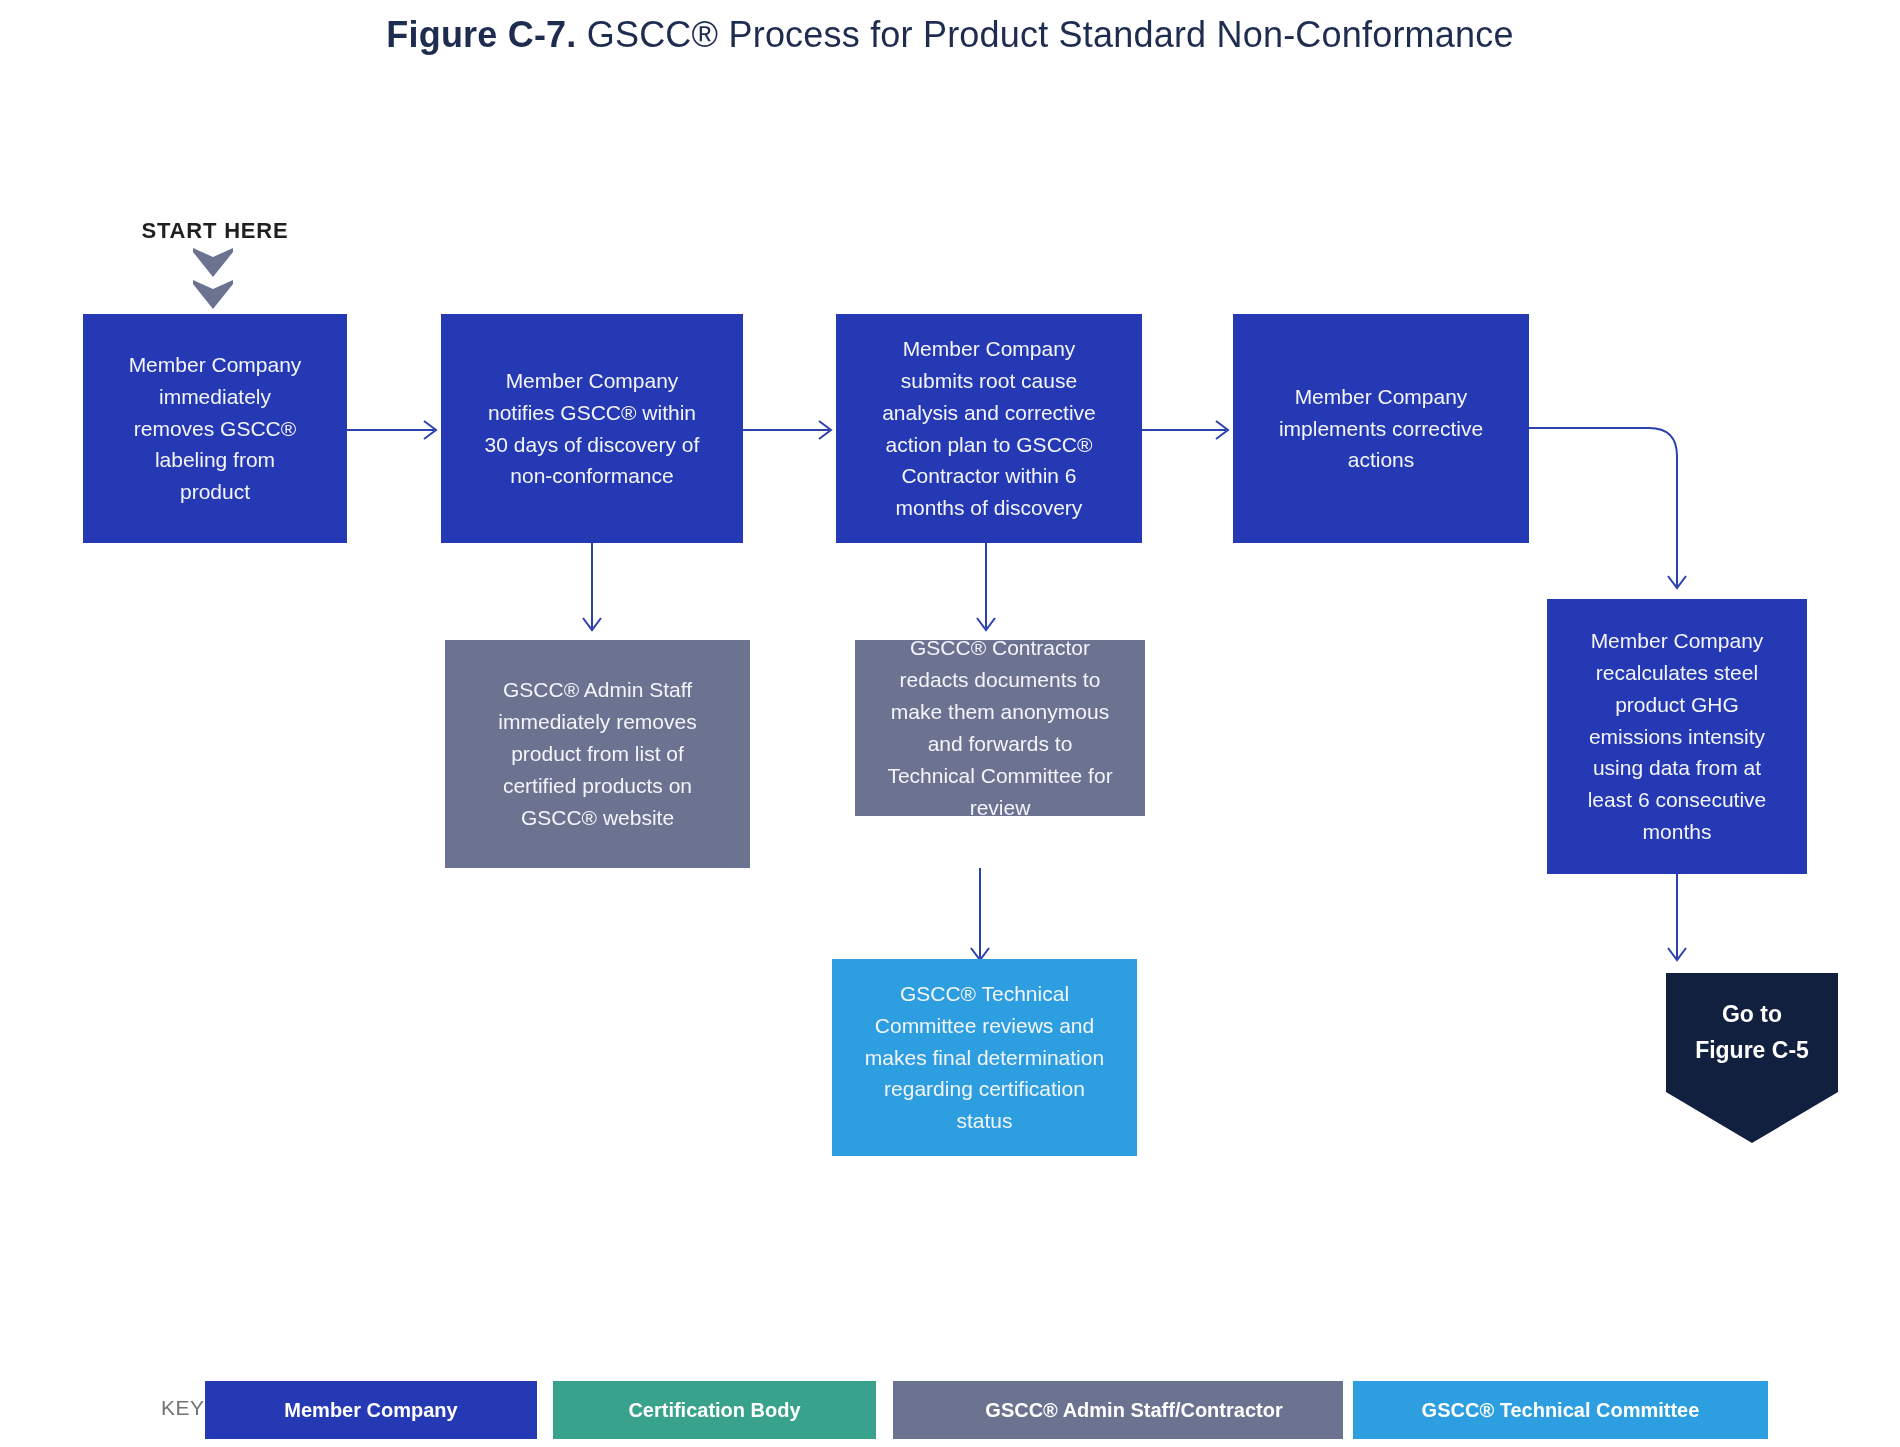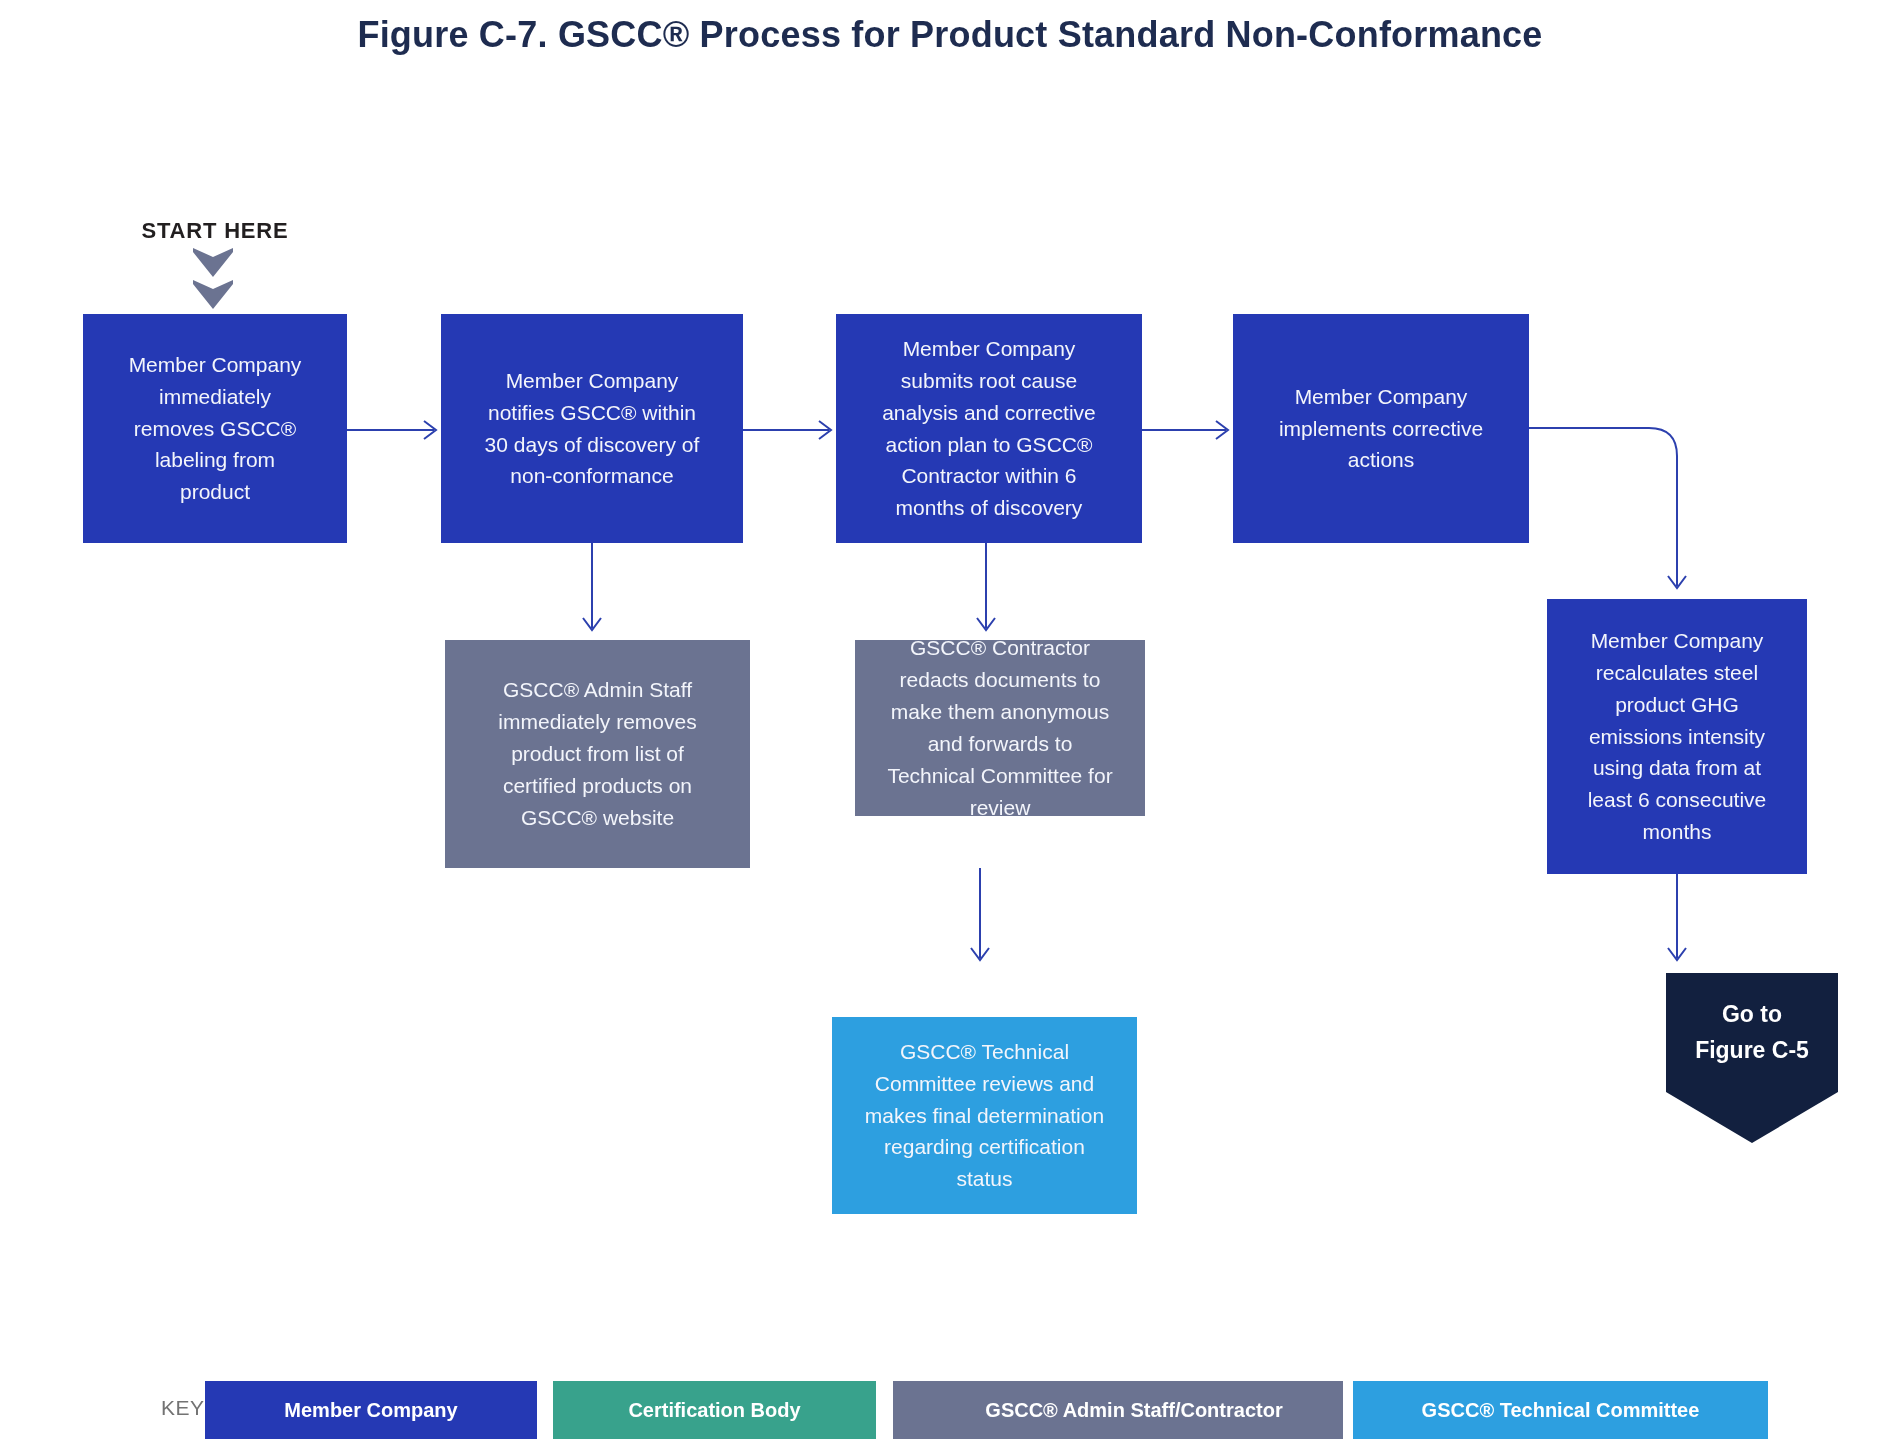--- a/index.html
+++ b/index.html
@@ -5,21 +5,21 @@
   html,body{margin:0;padding:0;background:#ffffff;}
   .page{
     position:relative;width:1900px;height:1447px;background:#ffffff;overflow:hidden;
     font-family:"Liberation Sans","DejaVu Sans",sans-serif;
   }
   .title{
     position:absolute;top:14px;left:0;width:1900px;text-align:center;
     font-size:36px;color:#1e2c50;letter-spacing:0.2px;
   }
   .title .fig{font-weight:700;}
-  .title .bold{font-weight:700;}
+  .title .bold{font-weight:400;}
   .start-label{
     position:absolute;left:110px;top:218px;width:210px;text-align:center;
     font-size:22px;font-weight:700;color:#221f20;letter-spacing:0.8px;
   }
   .node{
     position:absolute;display:flex;align-items:center;justify-content:center;
     text-align:center;color:#f3f5fb;font-size:21px;line-height:1.52;
     white-space:pre-line;padding:6px 8px;box-sizing:border-box;
   }
   .blue{background:#2539b4;}
@@ -28,21 +28,21 @@
   
   .b1{left:83px; top:314px;width:264px;height:229px;}
   .b2{left:441px;top:314px;width:302px;height:229px;}
   .b3{left:836px;top:314px;width:306px;height:229px;}
   .b4{left:1233px;top:314px;width:296px;height:229px;}
   
   .g1{left:445px;top:640px;width:305px;height:228px;}
   .g2{left:855px;top:640px;width:290px;height:176px;}
   .tall{left:1547px;top:599px;width:260px;height:275px;}
   
-  .tech{left:832px;top:1017px;width:305px;height:197px;}
+  .tech{left:832px;top:959px;width:305px;height:197px;}
   .goto{
     position:absolute;left:1666px;top:973px;width:172px;height:170px;
     background:#12203f;
     clip-path:polygon(0 0,100% 0,100% 70%,50% 100%,0 70%);
   }
   .goto-text{
     position:absolute;left:0;top:0;width:100%;height:119px;
     display:flex;align-items:center;justify-content:center;text-align:center;
     color:#ffffff;font-size:23px;font-weight:700;line-height:1.55;white-space:pre-line;
   }

